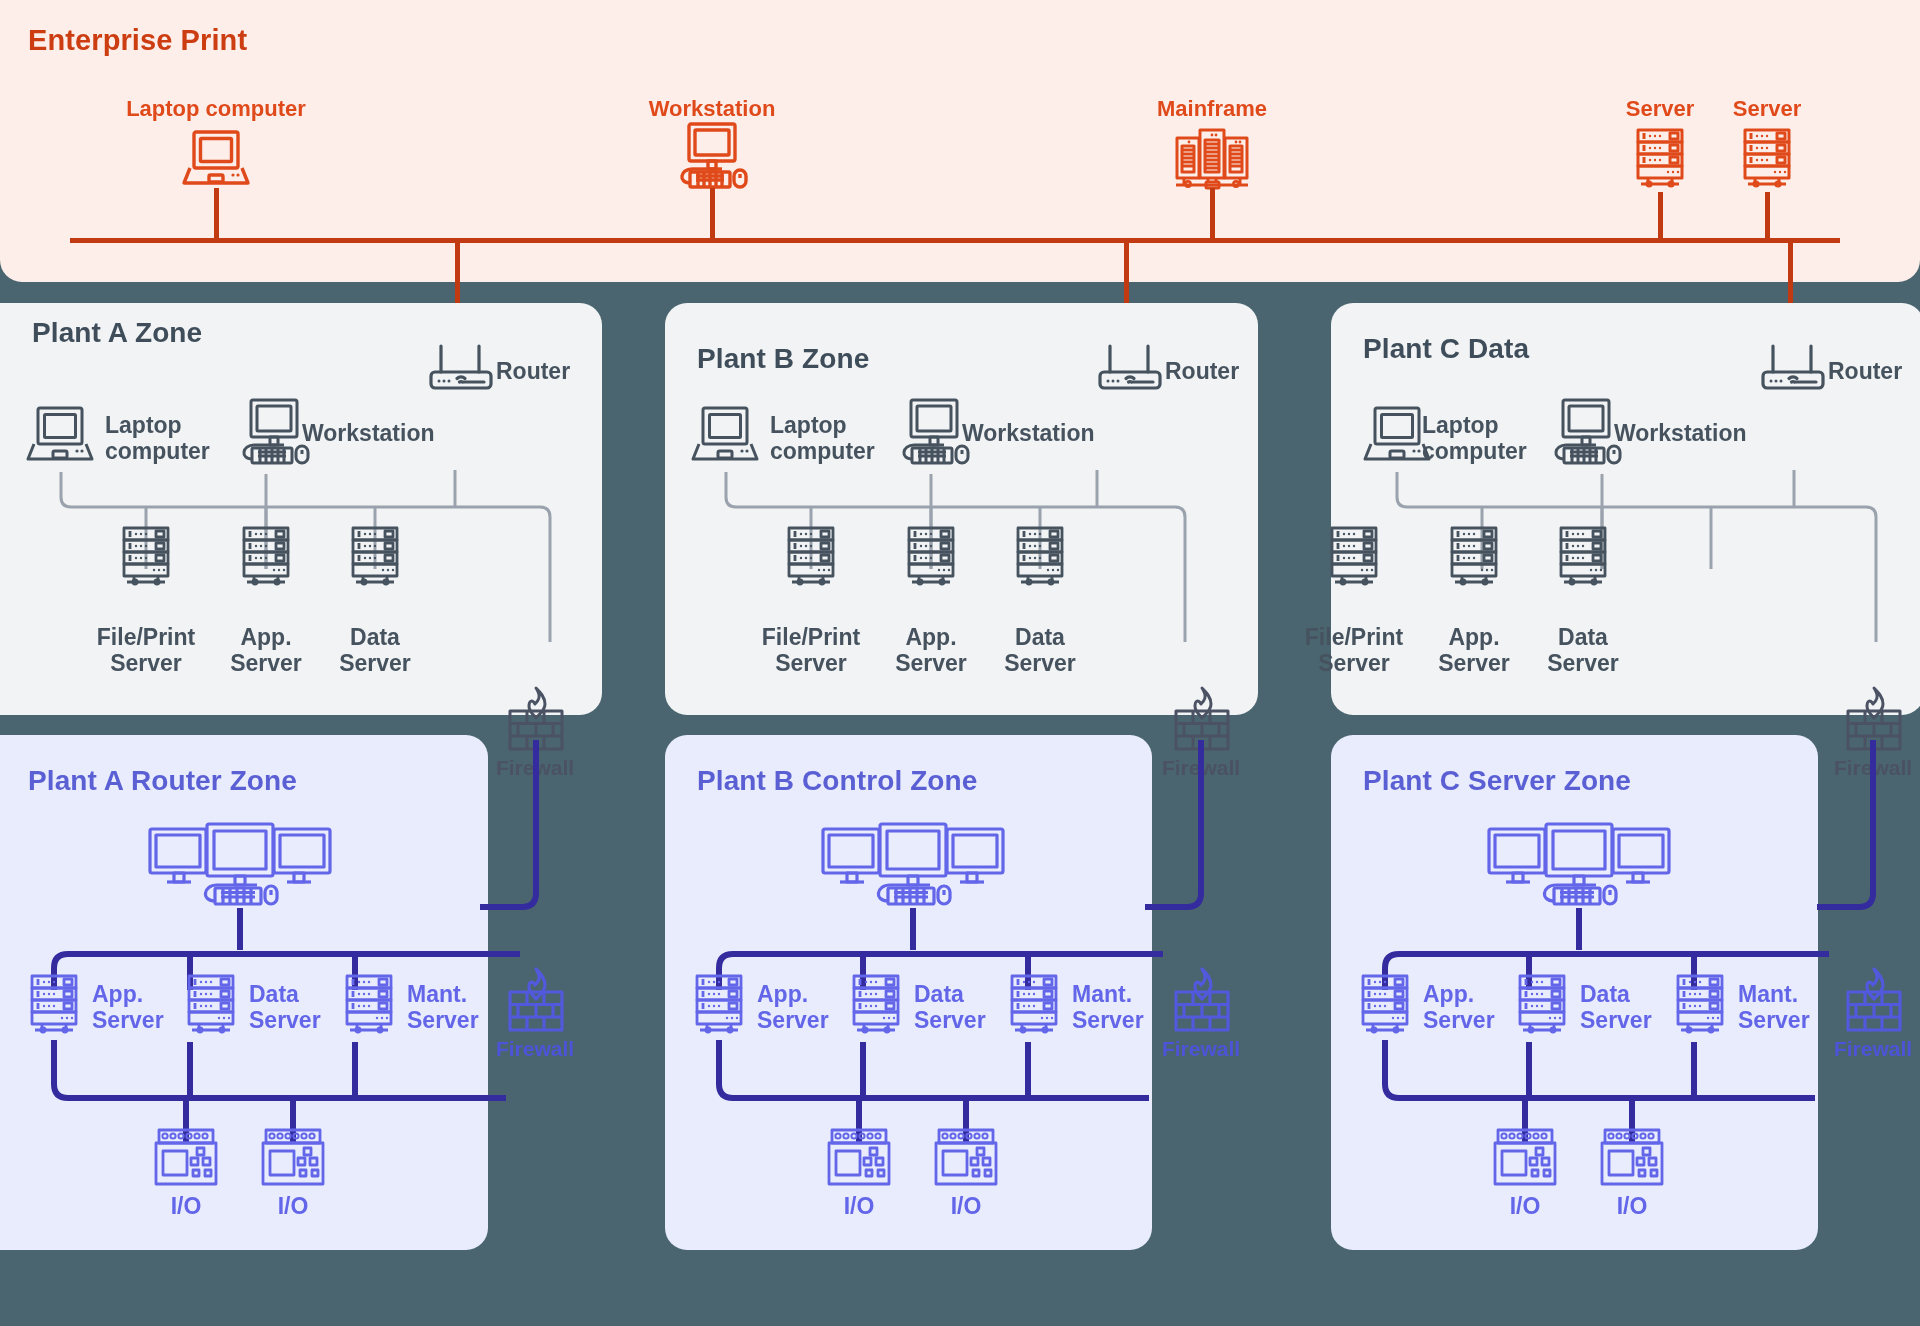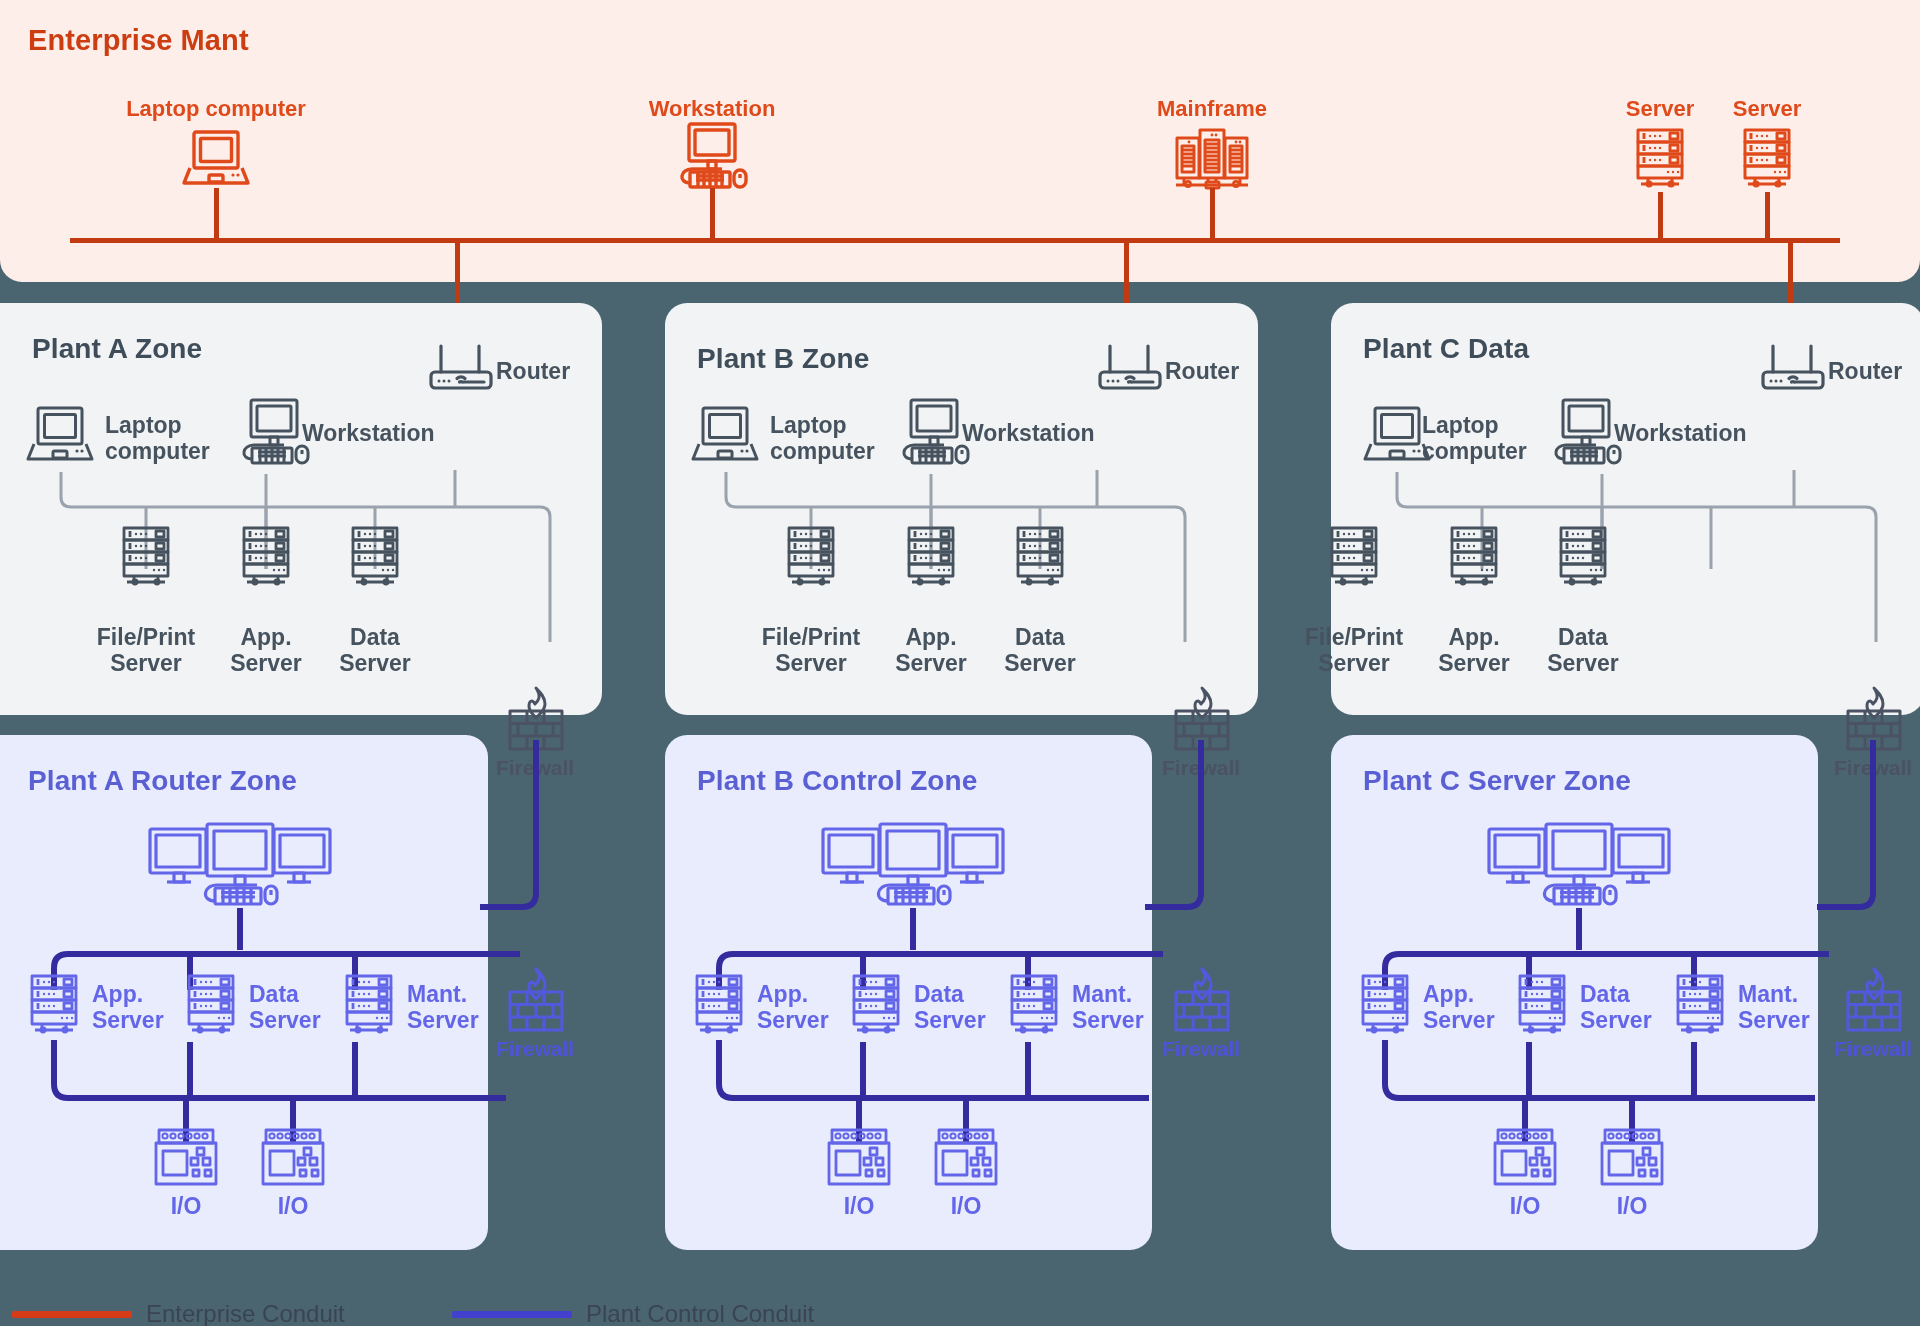--- a/index.html
+++ b/index.html
@@ -51,21 +51,21 @@
 
   svg{display:block;}
 </style>
 </head>
 <body>
 
 <div class="stage">
 
   <div class="zone enterprise" style="left:0px;top:-6px;width:1920px;height:288px;"></div>
 
-  <div class="zone-title ent" style="left:28px;top:24px;">Enterprise Mant</div>
+  <div class="zone-title ent" style="left:28px;top:24px;">Enterprise Print</div>
 
   <div class="wire h" style="left:70px;top:238px;width:1770px;"></div>
 
   <div class="lbl ent center" style="left:216px;top:96px;">Laptop computer</div>
   <div class="abs" style="left:176px;top:128px;">
     <svg width="80" height="62" viewBox="0 0 80 62">
       <g fill="none" stroke="#e04a1a" stroke-width="3.4" stroke-linejoin="round">
         <rect x="18" y="4" width="44" height="36" rx="2"></rect>
         <rect x="24.5" y="10.5" width="31" height="23" rx="1"></rect>
         <path d="M14 40 L8 55 h64 l-6 -15"></path>
@@ -187,21 +187,21 @@
       <circle cx="39" cy="56" r="2.4" fill="none" stroke="#e04a1a" stroke-width="2.4"></circle>
     </svg>
   </div>
   <div class="wire v" style="left:1765px;top:192px;height:48px;"></div>
 
   <div class="wire v" style="left:455px;top:238px;height:128px;"></div>
   <div class="wire v" style="left:1124px;top:238px;height:128px;"></div>
   <div class="wire v" style="left:1788px;top:238px;height:128px;"></div>
 
   <div class="zone plant" style="left:-22px;top:303px;width:624px;height:412px;"></div>
-  <div class="zone-title plant" style="left:32px;top:333px;">Plant A Zone</div>
+  <div class="zone-title plant" style="left:32px;top:317px;">Plant A Zone</div>
 
   <div class="abs" style="left:428px;top:342px;">
     <svg width="68" height="52" viewBox="0 0 68 52">
       <g fill="none" stroke="#46535f" stroke-width="3.2" stroke-linejoin="round" stroke-linecap="round">
         <path d="M13 4 v26 M51 4 v26"></path>
         <rect x="3" y="30" width="60" height="16" rx="4"></rect>
         <path d="M36 40 h20"></path>
         <path d="M29 36.5 a6 6 0 0 1 8 0"></path>
         <path d="M31.5 40 a3 3 0 0 1 3 0"></path>
       </g>
@@ -1311,24 +1311,14 @@
       <g fill="none" stroke="#5358dd" stroke-width="3.2" stroke-linejoin="round">
         <path d="M36 3 c6 9 2 13 -1 16 c-3 -5 -6 -3 -6 2 c0 6 5 9 7 12 c3 -4 9 -7 9 -14 c0 -7 -5 -12 -9 -16z"></path>
         <rect x="10" y="26" width="52" height="38"></rect>
           <path d="M10 38.5 h52 M10 51 h52"></path>
         <path d="M27 26 v12.5 M44 26 v12.5 M18 38.5 v12.5 M36 38.5 v12.5 M53 38.5 v12.5 M27 51 v13 M44 51 v13"></path>
       </g>
     </svg>
   </div>
   <div class="lbl fw blue center" style="left:1873px;top:1037px;">Firewall</div>
 
-  <div class="legend-row">
-    <div class="legend-item" style="left:12px;top:4px;">
-      <span class="legend-swatch" style="background:#d63a16;"></span>
-      <span class="legend-text">Enterprise Conduit</span>
-    </div>
-    <div class="legend-item" style="left:452px;top:4px;">
-      <span class="legend-swatch" style="background:#4340d0;"></span>
-      <span class="legend-text">Plant Control Conduit</span>
-    </div>
-  </div>
 
 </div>
 
 </body></html>

